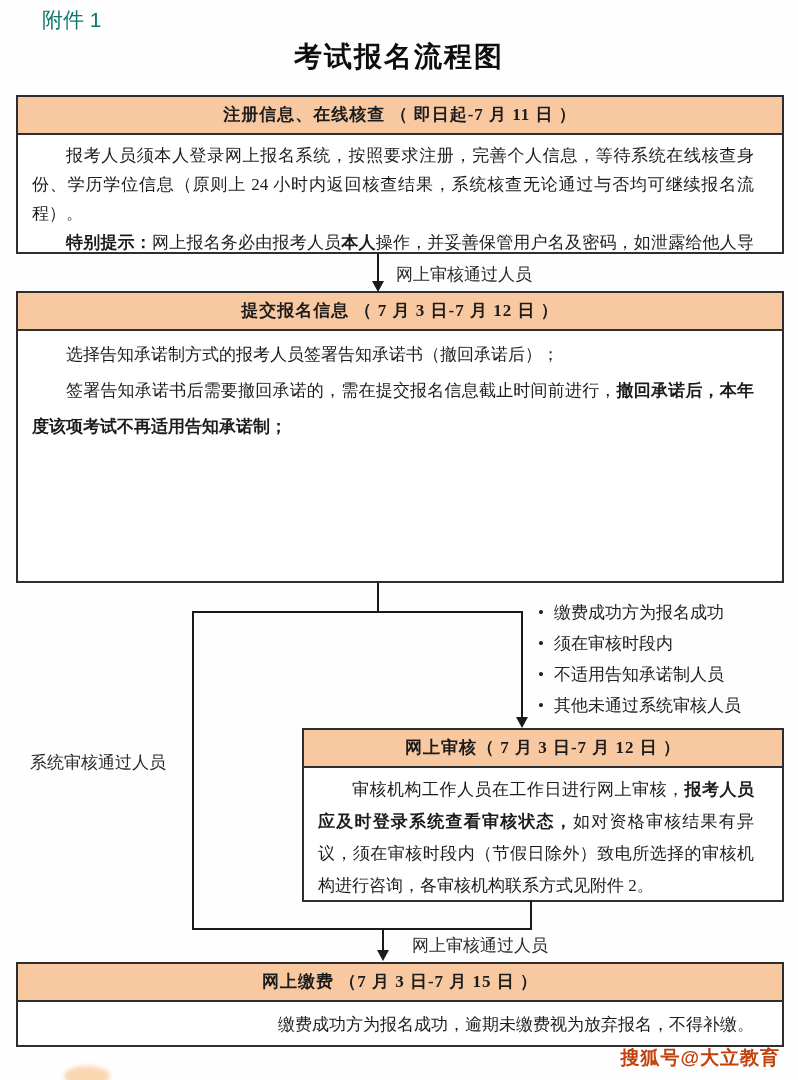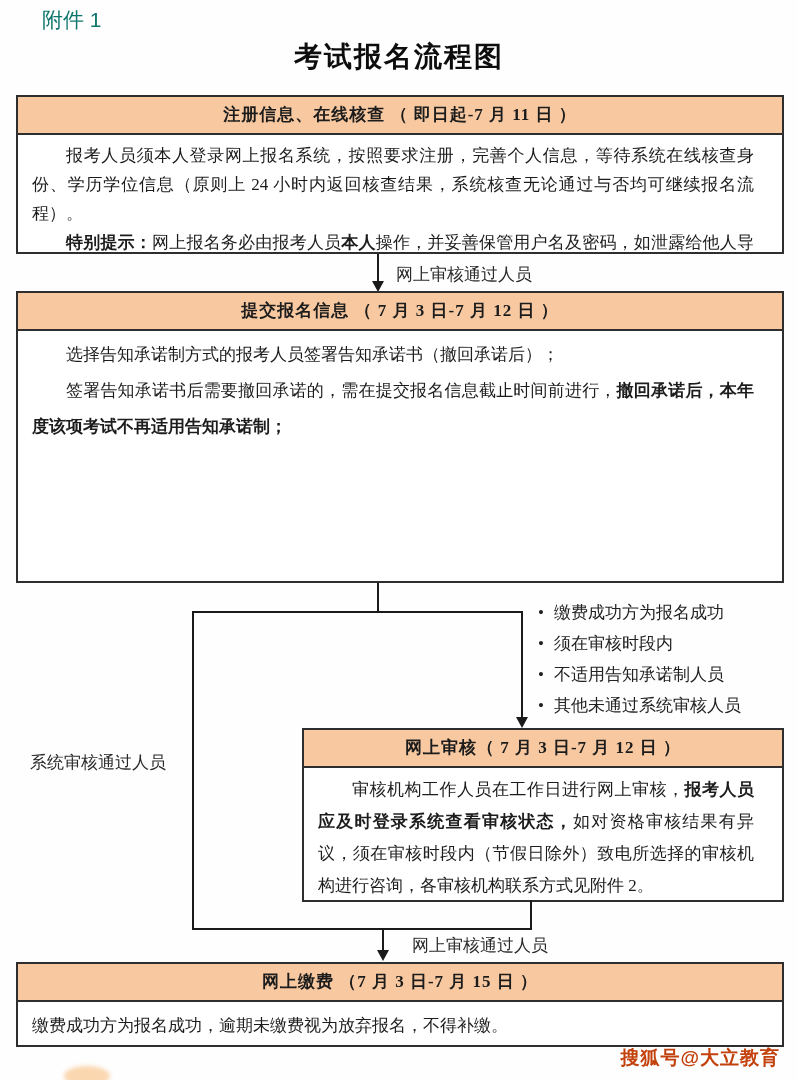--- a/index.html
+++ b/index.html
@@ -46,21 +46,21 @@
   }
   .flowbox .bd{padding:6px 28px 4px 14px;}
   .flowbox .bd p{
     margin:0;text-indent:2em;text-align:justify;
     font-size:17px;
   }
   #box1 .bd p{line-height:29px;}
   #box2 .bd p{line-height:36px;}
   #box3 .bd p{line-height:32px;}
   #box4 .bd{padding-top:11px;}
-  #box4 .bd p{text-indent:0;text-align:left;line-height:26px;}
+  #box4 .bd p{text-indent:0;text-align:right;line-height:26px;font-family:Liberation Mono, monospace;}
   .b{font-weight:bold;}
   .vline,.hline{position:absolute;background:var(--line);}
   .vline{width:2px;}
   .hline{height:2px;}
   .arrowhead{
     position:absolute;width:0;height:0;
     border-left:6px solid transparent;
     border-right:6px solid transparent;
     border-top:11px solid var(--line);
   }

